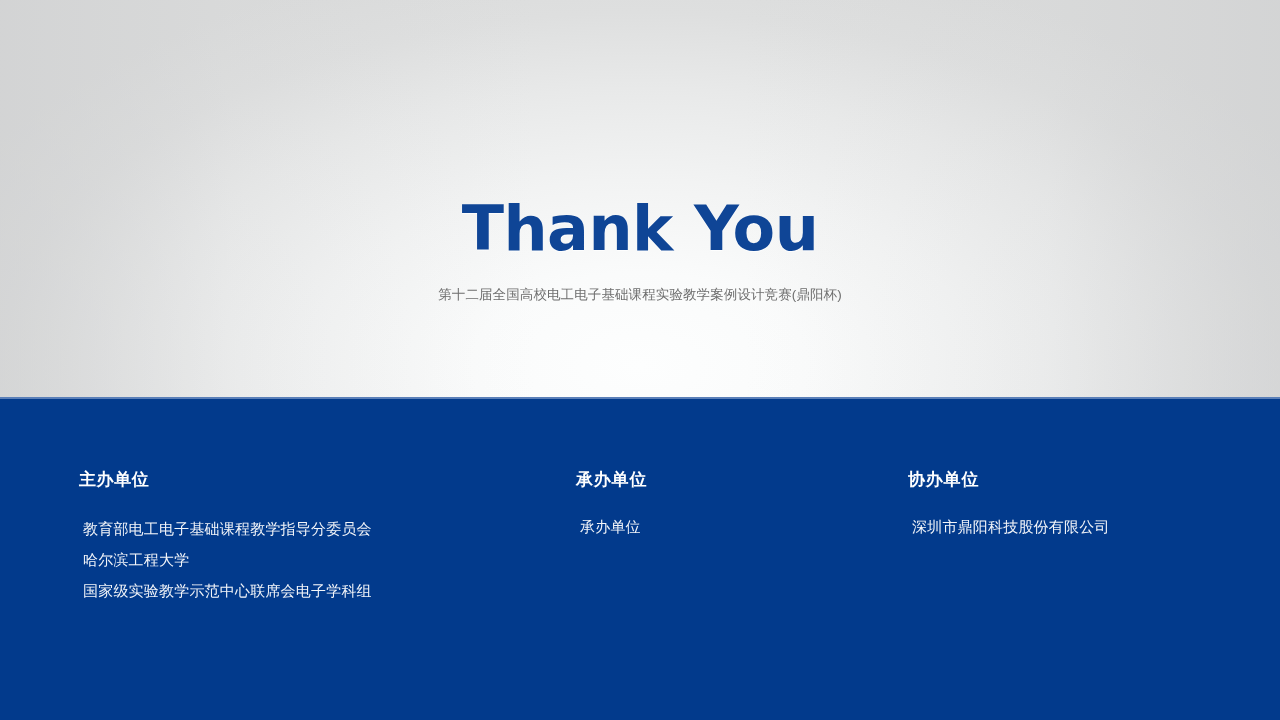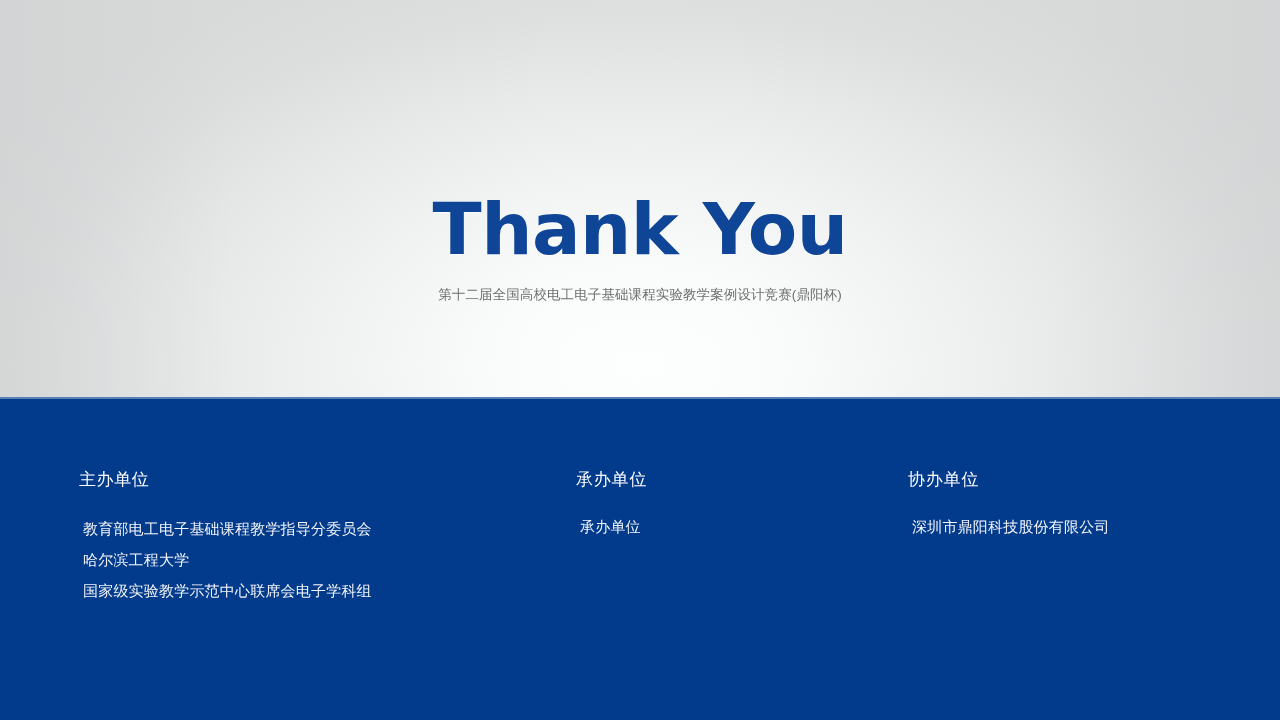--- a/index.html
+++ b/index.html
@@ -57,21 +57,21 @@
     inset: 0;
     z-index: 2;
   }
 
   .title {
     position: absolute;
     left: 0;
     right: 0;
     top: 183px;
     text-align: center;
-    font-size: 72px;
+    font-size: 62px;
     line-height: 92px;
     font-weight: 700;
     letter-spacing: -0.5px;
     color: #0f4596;
     font-family: "DejaVu Sans", "Liberation Sans", sans-serif;
     text-shadow: 0 1px 1px rgba(255,255,255,0.85);
     white-space: nowrap;
   }
 
   .subtitle {
@@ -118,21 +118,21 @@
     position: absolute;
     top: 71px;
   }
   .col-organizer   { left: 79px;  width: 480px; }
   .col-host        { left: 576px; width: 280px; }
   .col-cohost      { left: 908px; width: 320px; }
 
   .col-heading {
     font-size: 17px;
     line-height: 24px;
-    font-weight: 400;
+    font-weight: 700;
     color: #ffffff;
     letter-spacing: 0.6px;
     margin: 0 0 0 0;
     white-space: nowrap;
   }
   .col-host .col-heading,
   .col-cohost .col-heading { letter-spacing: 0.8px; }
 
   .col-list {
     list-style: none;

